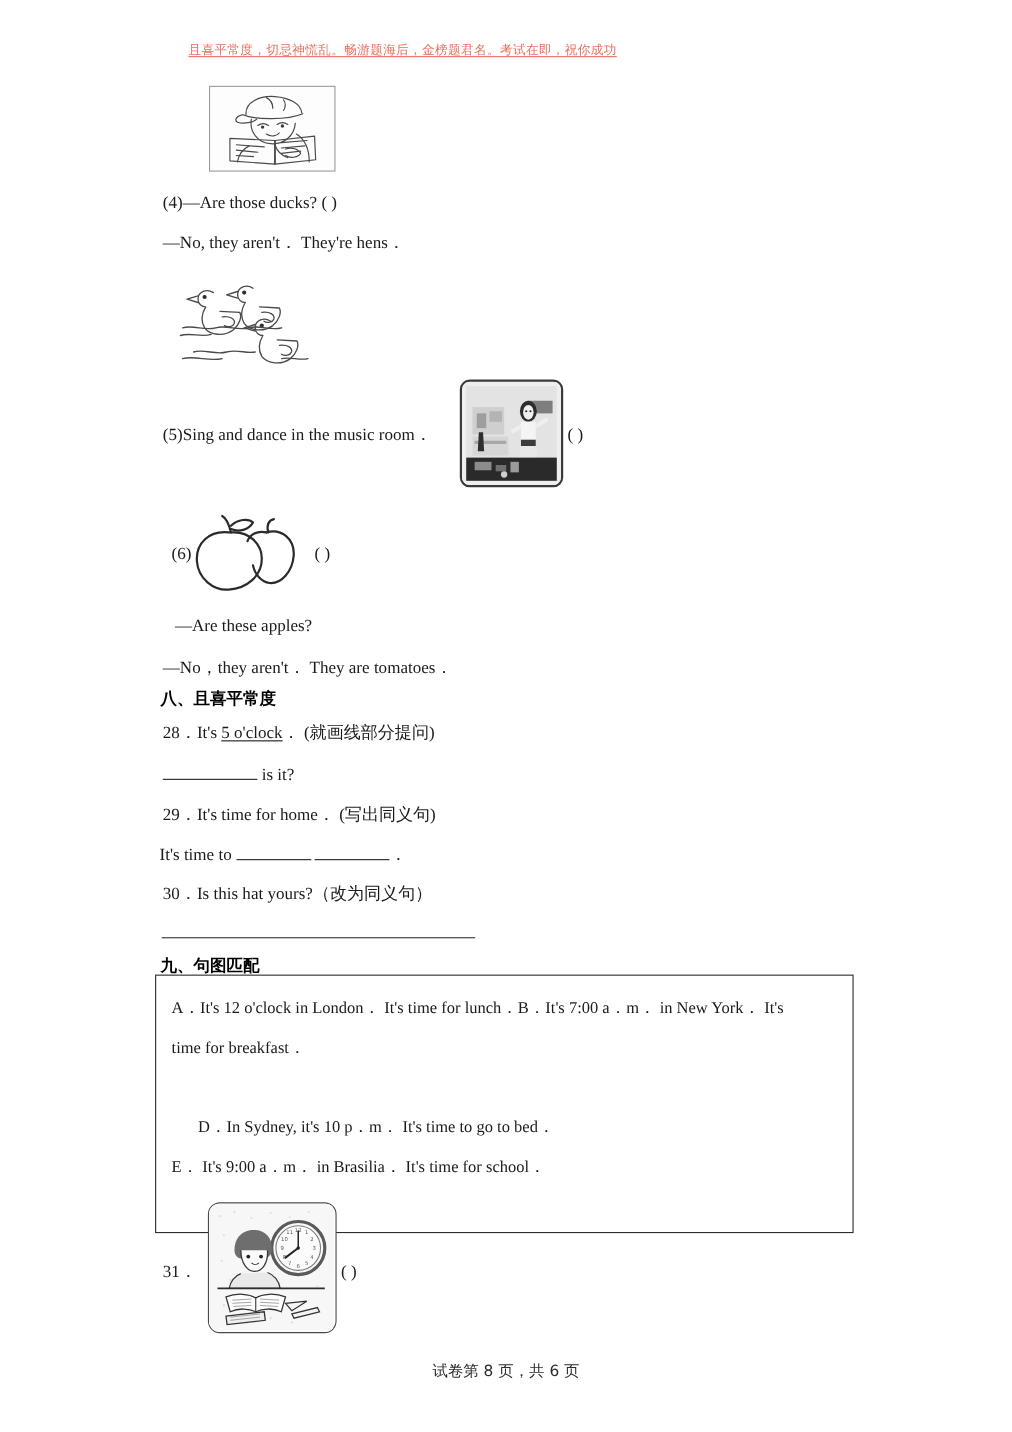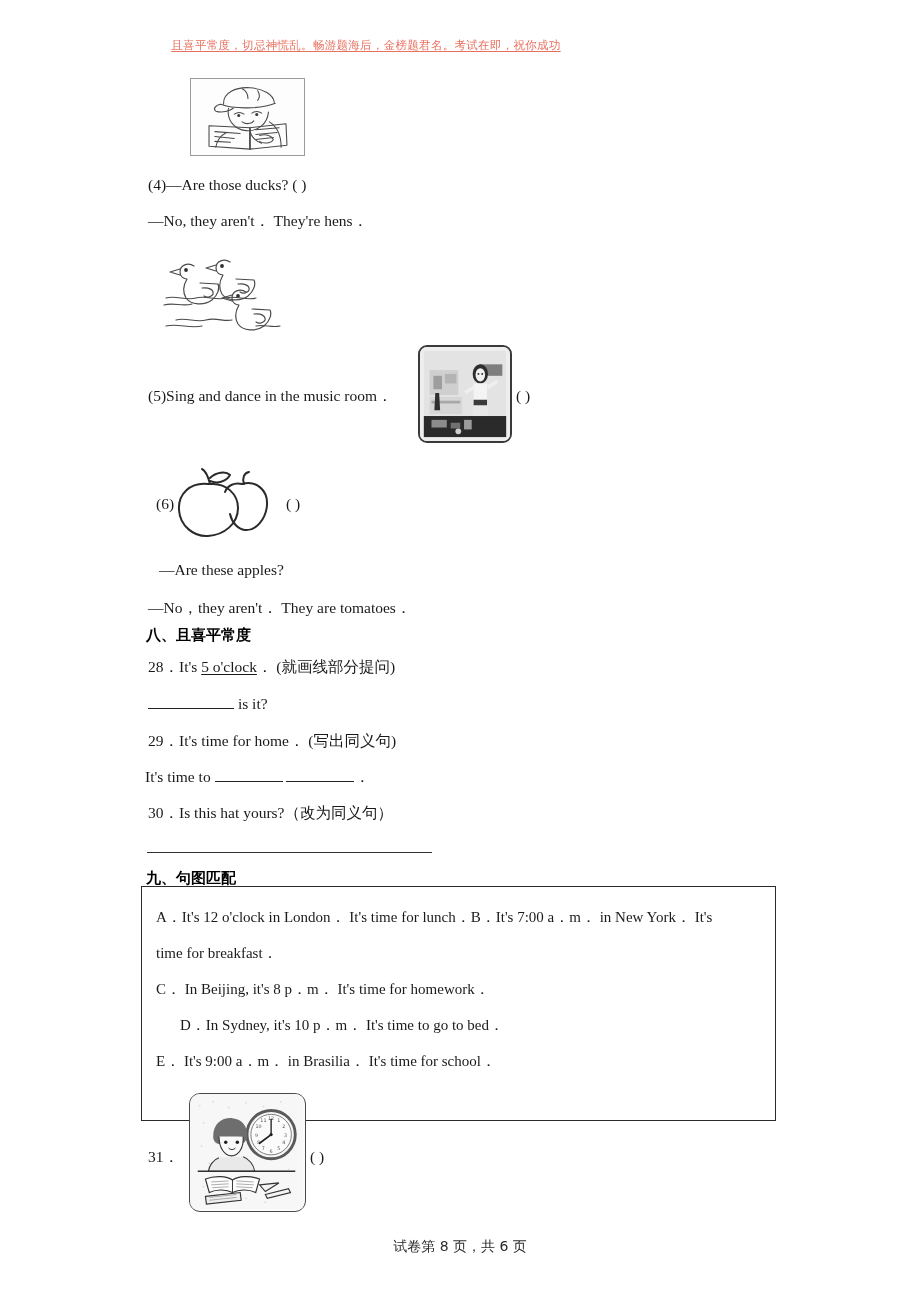--- a/index.html
+++ b/index.html
@@ -274,21 +274,20 @@
 
   <div class="txt" style="left:148px; top:803px;">30．Is this hat yours?（改为同义句）</div>
 
   <div class="longrule" style="left:147px; top:852px; width:285px;"></div>
 
   <div class="sec-head" style="left:146px; top:869px;">九、句图匹配</div>
 
   <div class="qbox" style="left:141px; top:886px; width:635px; height:235px;">
     <div class="line" style="left:14px; top:20px;">A．It's 12 o'clock in London．   It's time for lunch．B．It's 7:00 a．m．   in New York．   It's</div>
     <div class="line" style="left:14px; top:56px;">time for breakfast．</div>
-    <div class="line" style="left:14px; top:92px;">C．  In Beijing, it's 8 p．m．  It's time for homework．</div>
     <div class="line" style="left:14px; top:128px;margin-left:24px;">D．In Sydney, it's 10 p．m．  It's time to go to bed．</div>
     <div class="line" style="left:14px; top:164px;">E．  It's 9:00 a．m．  in Brasilia．  It's time for school．</div>
   </div>
 
   <div class="txt" style="left:148px; top:1147px;">31．</div>
 
   <div class="fig fig-round2" style="left:189px; top:1093px; width:117px; height:119px;">
     <svg viewBox="0 0 117 119" width="113" height="115" aria-hidden="true">
       <rect x="0" y="0" width="117" height="119" fill="#f7f7f7"></rect>
 

